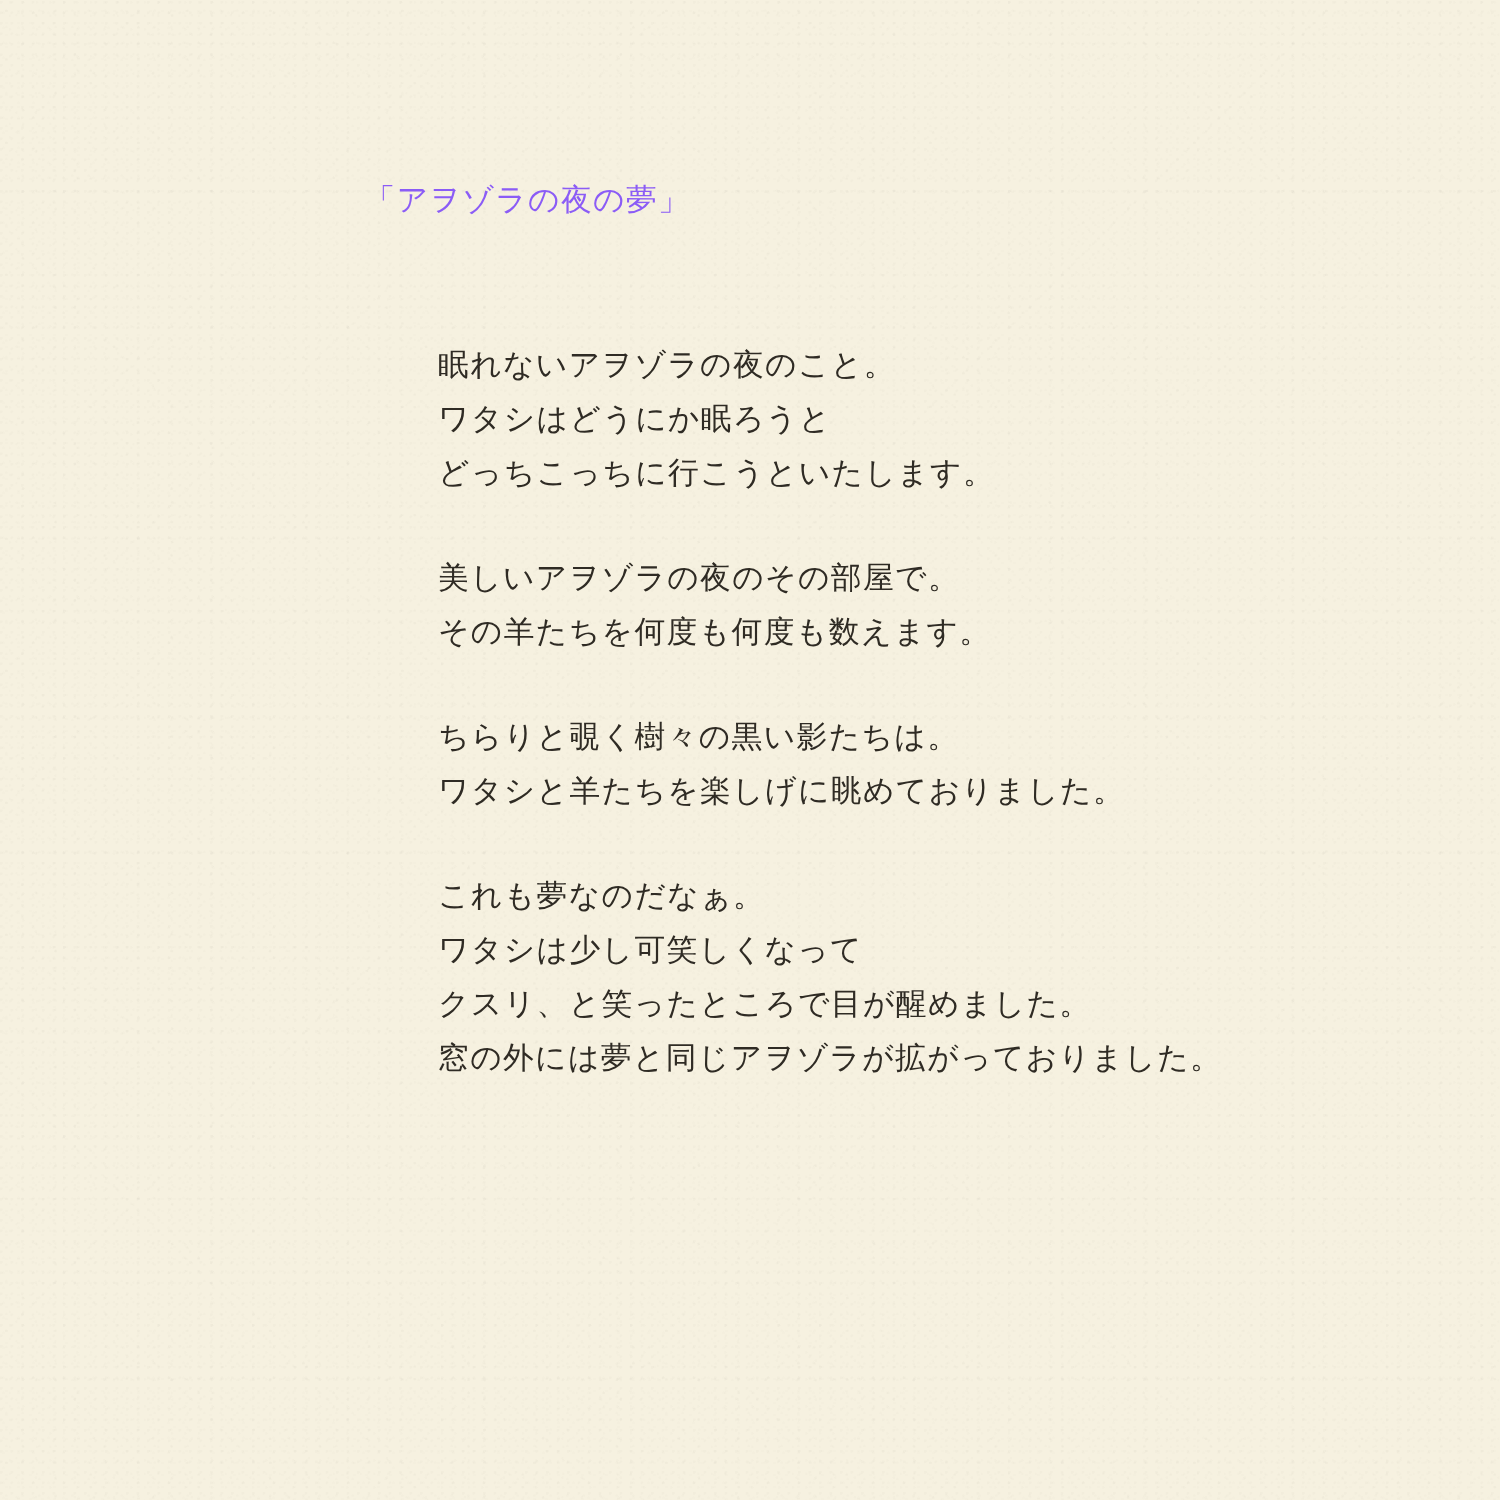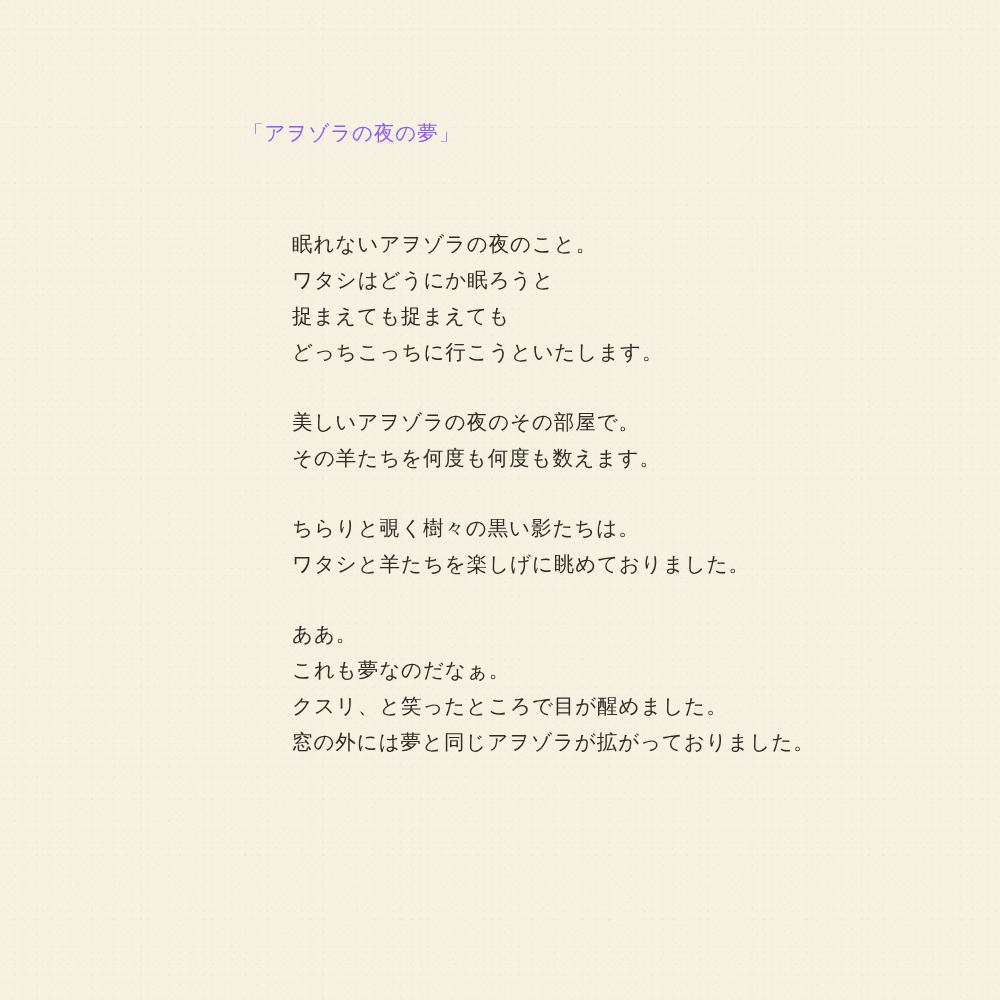--- a/index.html
+++ b/index.html
@@ -72,35 +72,34 @@
 <div class="paper-grain"></div>
 
 <div class="page">
   <div class="poem-title">「アヲゾラの夜の夢」</div>
 
   <div class="poem-body">
 
     <div class="stanza">
       <div class="line">眠れないアヲゾラの夜のこと。</div>
       <div class="line">ワタシはどうにか眠ろうと</div>
-      <div class="line">捉まえても捉まえても</div>
       <div class="line">どっちこっちに行こうといたします。</div>
     </div>
 
     <div class="stanza">
       <div class="line">美しいアヲゾラの夜のその部屋で。</div>
       <div class="line">その羊たちを何度も何度も数えます。</div>
     </div>
 
     <div class="stanza">
       <div class="line">ちらりと覗く樹々の黒い影たちは。</div>
       <div class="line">ワタシと羊たちを楽しげに眺めておりました。</div>
     </div>
 
     <div class="stanza">
-      <div class="line">ああ。</div>
       <div class="line">これも夢なのだなぁ。</div>
+      <div class="line">ワタシは少し可笑しくなって</div>
       <div class="line">クスリ、と笑ったところで目が醒めました。</div>
       <div class="line">窓の外には夢と同じアヲゾラが拡がっておりました。</div>
     </div>
 
   </div>
 </div>
 
 </body></html>

